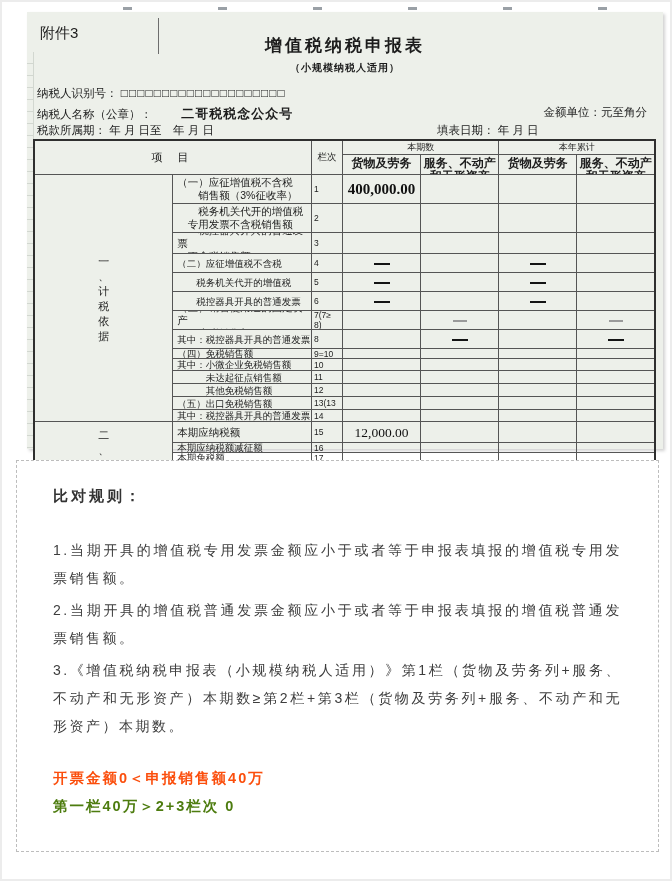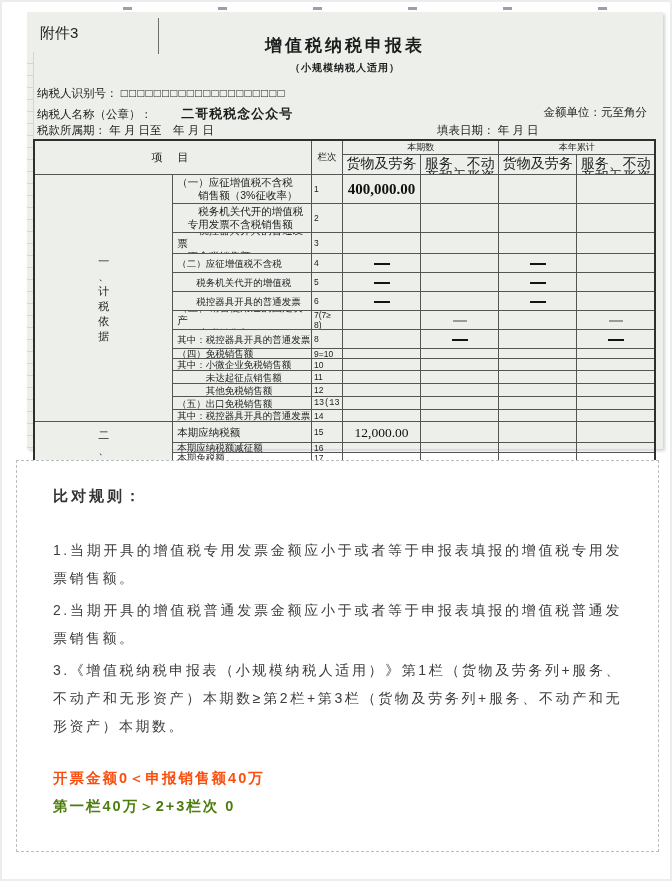--- a/index.html
+++ b/index.html
@@ -30,21 +30,21 @@
   .filldate{position:absolute;left:400px;top:0;}
 
   
   table.tt{position:absolute;left:6px;top:127px;width:623px;border-collapse:collapse;
         table-layout:fixed;border:2px solid #2f2f2f;}
   table.tt th,table.tt td{border:1px solid #555;padding:0;margin:0;overflow:hidden;}
   th{font-weight:normal;}
   .th-item{width:276px;font-size:11px;letter-spacing:6px;}
   .th-lanci{width:30px;font-size:9.5px;}
   .th-period{height:12px;font-size:9px;}
-  .th-sub{font-size:14px;}
+  .th-sub{font-size:12px;font-weight:bold;}
   .th-sub .wrap{justify-content:flex-start;padding-top:2px;}
   .c1{width:106px;}.c2{width:78px;}.c3{width:74px;}.c4{width:59px;}
   .wrap{display:flex;flex-direction:column;justify-content:center;overflow:hidden;
         line-height:13px;}
   td.item{font-size:10.5px;}
   td.item .wrap{padding-left:4px;}
   td.item.thin{font-size:9.5px;}
   td.item.thin .wrap{line-height:11px;}
   td.num{font-size:8.5px;}
   td.num .wrap{padding-left:2px;line-height:10px;}
@@ -327,21 +327,21 @@
             <td class="val"></td>
             <td class="val"></td>
           </tr>
           <tr style="height: 12px;">
             <td class="item thin">
               <div class="wrap" style="height: 12px;">
                 <div>（五）出口免税销售额</div>
               </div>
             </td>
             <td class="num">
-              <div class="wrap" style="height: 12px; font-family: Liberation Mono, monospace;">
+              <div class="wrap" style="height: 12px;">
                 <div>13(13</div>
               </div>
             </td>
             <td class="val"></td>
             <td class="val"></td>
             <td class="val"></td>
             <td class="val"></td>
           </tr>
           <tr style="height: 11px;">
             <td class="item thin">

